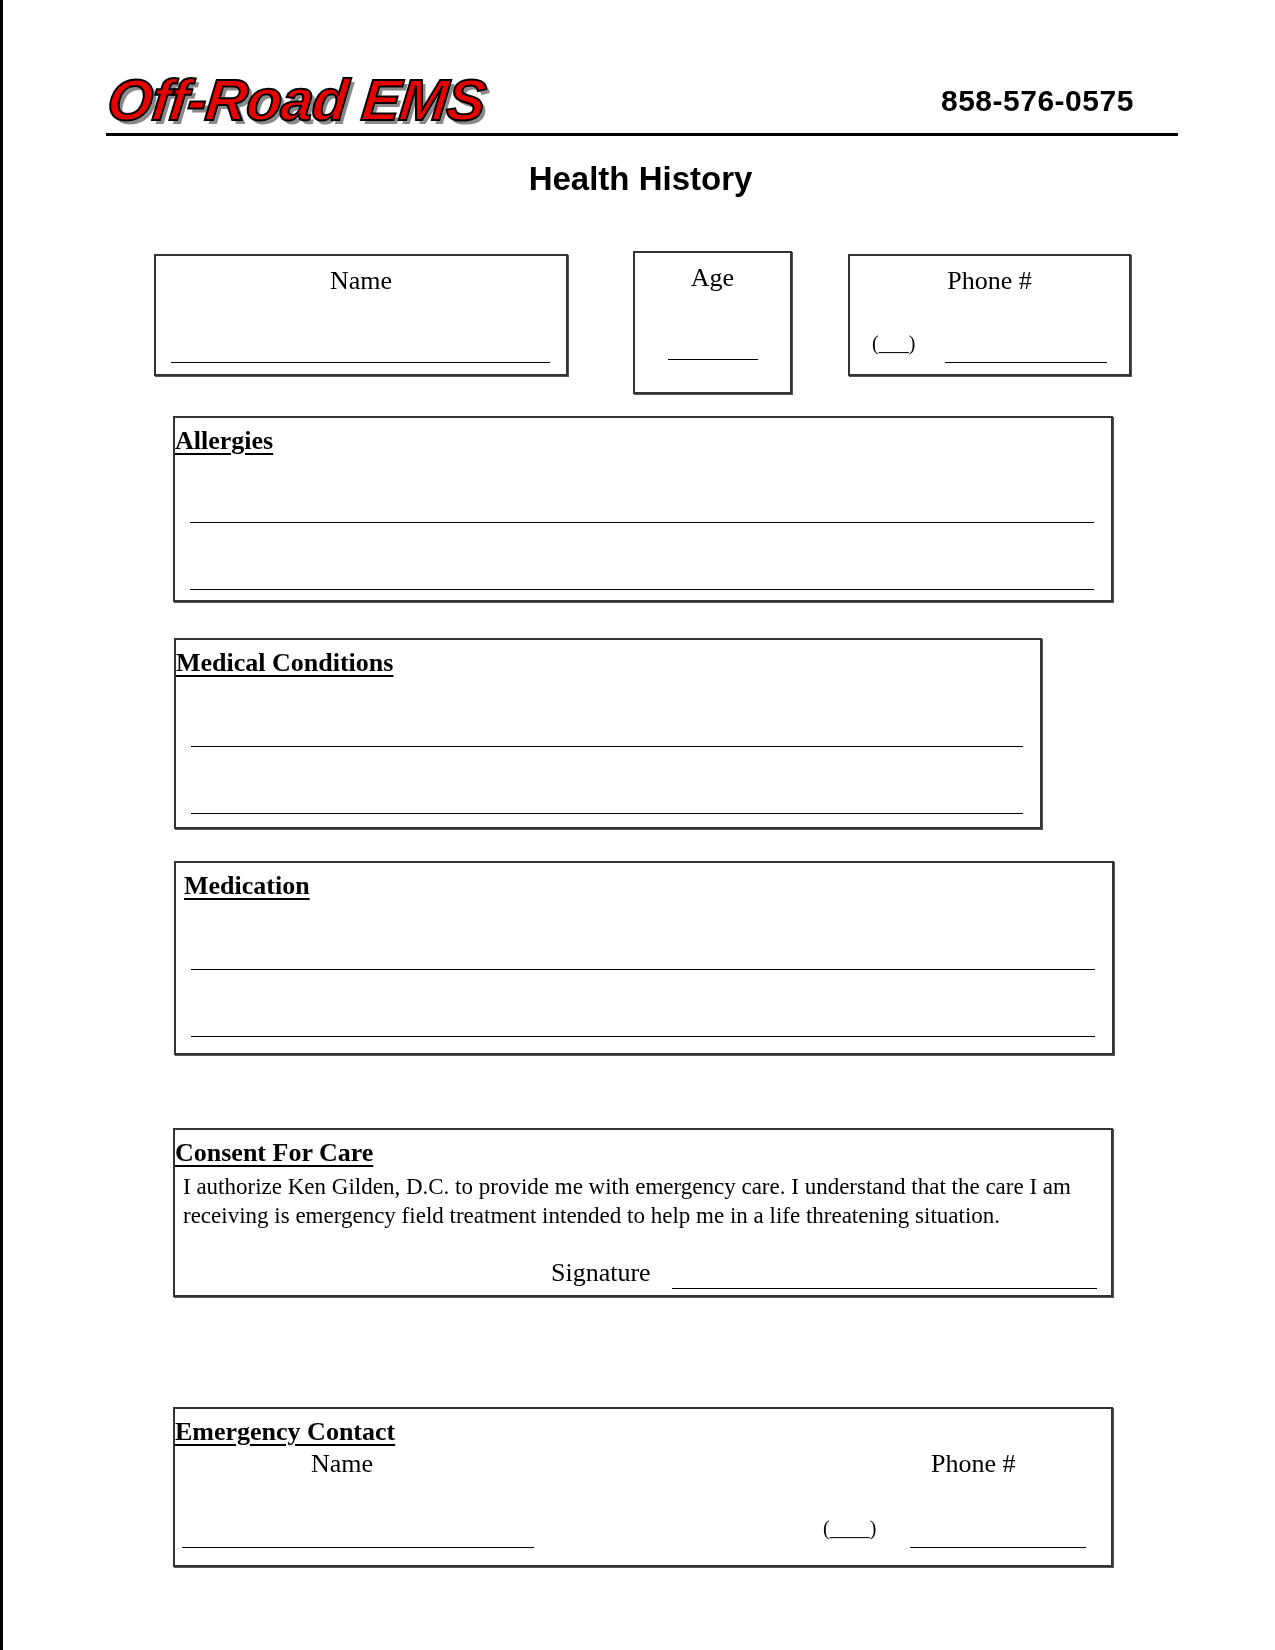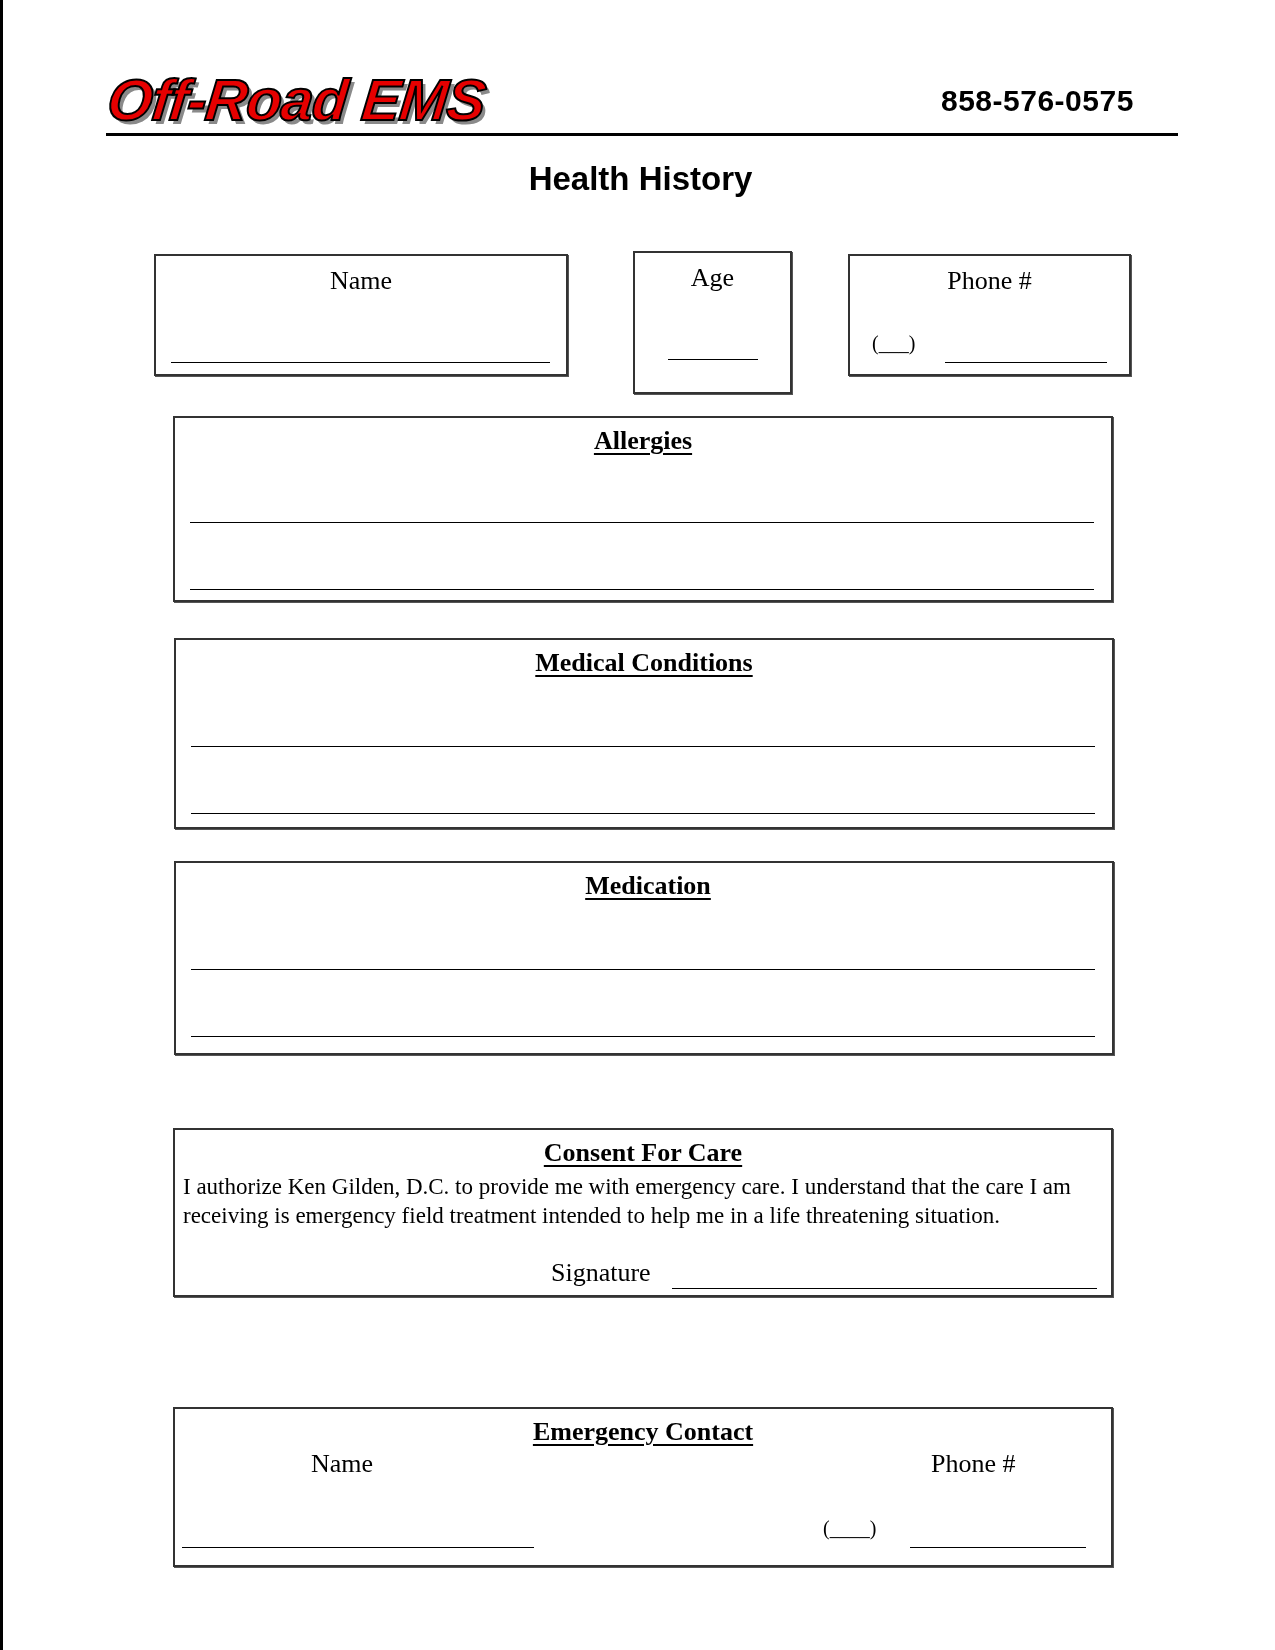--- a/index.html
+++ b/index.html
@@ -14,21 +14,21 @@
     transform: skewX(-6deg);
     white-space: nowrap;
   }
   .header-phone { left: 938px; top: 84px; font-family: "Liberation Sans", sans-serif; font-weight: bold; font-size: 30px; color: #000; letter-spacing: 0.5px; }
   .header-rule { left: 103px; top: 133px; width: 1072px; height: 3px; background: #000; }
   .doc-title { left: 0; width: 1275px; top: 160px; text-align: center; font-family: "Liberation Sans", sans-serif; font-weight: bold; font-size: 33px; color: #000; }
   .box { border: 2px solid #333; box-sizing: border-box; background: #fff; box-shadow: 1px 1px 0 #555; }
   .serif { font-family: "Liberation Serif", serif; color: #000; }
   .label { position: absolute; left: 0; right: 0; text-align: center; font-size: 26px; }
   .blank { position: absolute; height: 1px; background: #000; }
-  .section-title { position: absolute; left: 0; right: 0; text-align: center; font-size: 26px; font-weight: bold; text-decoration: underline; text-decoration-thickness: 2px; text-underline-offset: 4px; }
+  .section-title { position: absolute; left: 0; right: 0; text-align: left; font-size: 26px; font-weight: bold; text-decoration: underline; text-decoration-thickness: 2px; text-underline-offset: 4px; }
   .paren { position: absolute; font-size: 20px; }
   .consent-text { position: absolute; left: 8px; right: 6px; top: 42px; font-size: 23px; line-height: 29px; }
 </style>
 </head>
 <body>
 
 <div class="page">
 
   <div class="abs logo">Off-Road EMS</div>
   <div class="abs header-phone">858-576-0575</div>
@@ -51,21 +51,21 @@
     <div class="paren" style="left:22px; top:76px;">(___)</div>
     <div class="blank" style="left:95px; width:162px; top:106px;"></div>
   </div>
 
   <div class="abs box serif" style="left:170px; top:416px; width:940px; height:186px;">
     <div class="section-title" style="top:8px;">Allergies</div>
     <div class="blank" style="left:15px; right:17px; top:104px;"></div>
     <div class="blank" style="left:15px; right:17px; top:171px;"></div>
   </div>
 
-  <div class="abs box serif" style="left:171px; top:638px; width:940px; height:191px;">
+  <div class="abs box serif" style="left:171px; top:638px; width:868px; height:191px;">
     <div class="section-title" style="top:8px;">Medical Conditions</div>
     <div class="blank" style="left:15px; right:17px; top:106px;"></div>
     <div class="blank" style="left:15px; right:17px; top:173px;"></div>
   </div>
 
   <div class="abs box serif" style="left:171px; top:861px; width:940px; height:194px;">
     <div class="section-title" style="top:8px;padding-left:8px;">Medication</div>
     <div class="blank" style="left:15px; right:17px; top:106px;"></div>
     <div class="blank" style="left:15px; right:17px; top:173px;"></div>
   </div>

